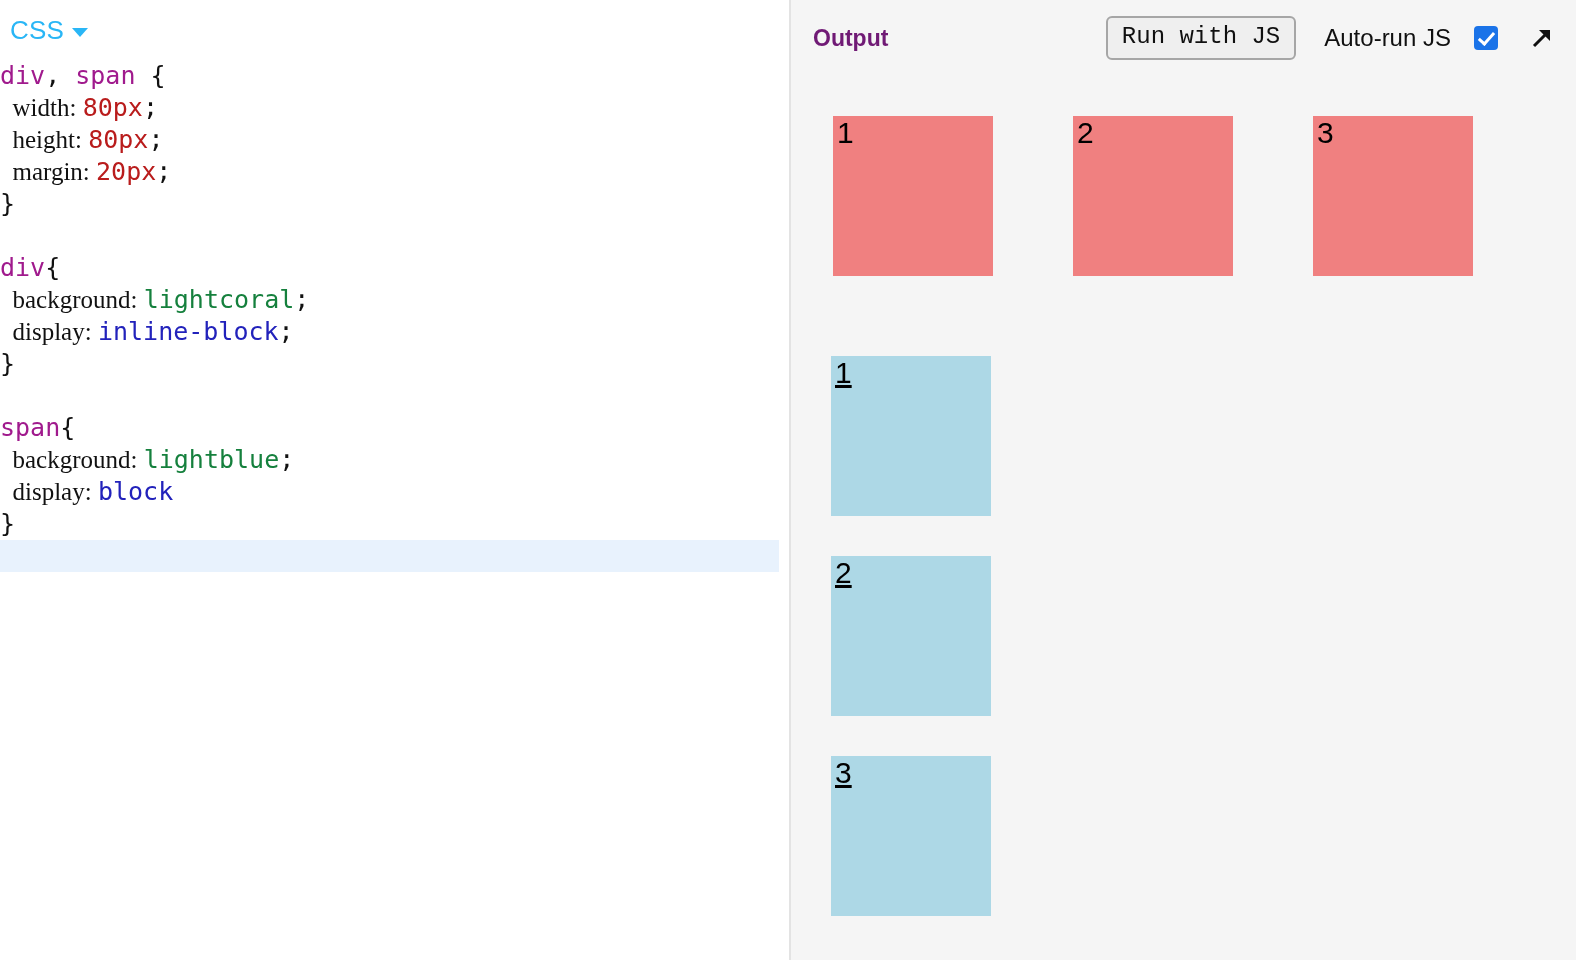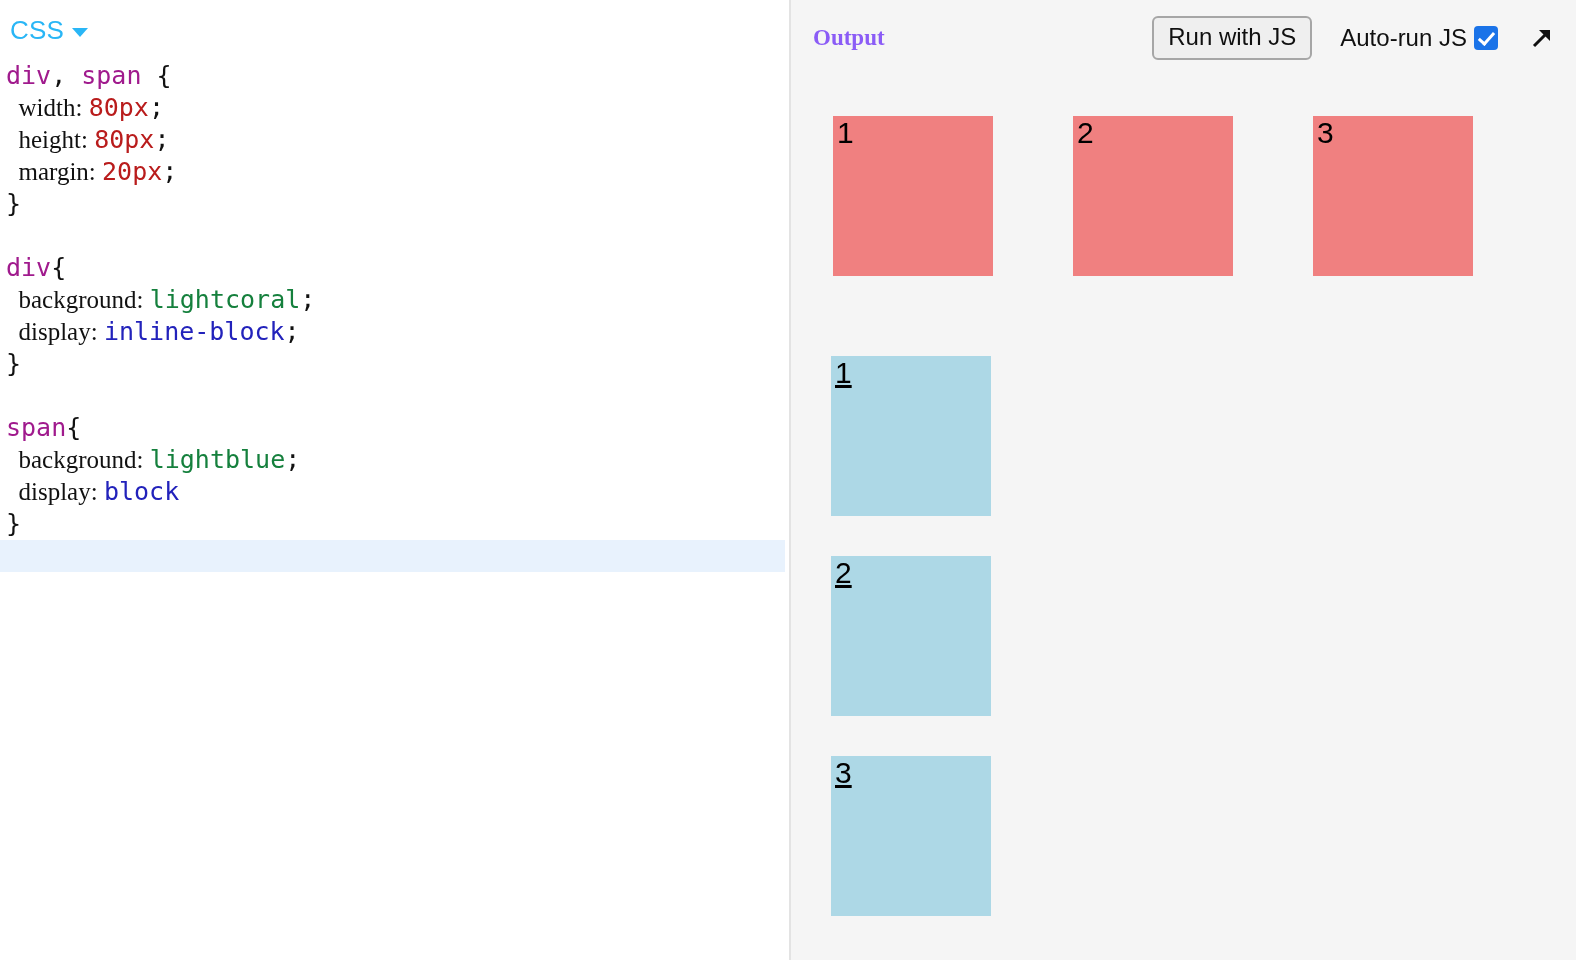--- a/index.html
+++ b/index.html
@@ -63,21 +63,20 @@
     margin-top: 4px;
   }
 
   .code-area {
     position: relative;
     font-family: "DejaVu Sans Mono", "Liberation Mono", monospace;
     font-size: 25px;
     line-height: 32px;
     color: #101010;
     white-space: pre;
-    padding-left: 6px;
   }
 
   .code-line {
     height: 32px;
     position: relative;
     padding-left: 0;
   }
   .code-line.active-line {
     background: #e8f2fd;
     width: 785px;
@@ -114,46 +113,46 @@
 
   .output-header {
     height: 76px;
     display: flex;
     align-items: center;
     padding: 0 18px 0 22px;
     gap: 0;
   }
 
   .output-title {
-    color: #8b5cf6;
+    color: #701a75;
     font-size: 23px;
     font-weight: bold;
-    font-family: Liberation Serif, serif;
+    font-family: Liberation Sans, sans-serif;
     flex: 0 0 auto;
   }
 
   .header-spacer { flex: 1 1 auto; }
 
   .run-btn {
-    font-family: Liberation Sans, sans-serif;
+    font-family: Liberation Mono, monospace;
     font-size: 24px;
     color: #101010;
     background: #efefef;
     border: 2px solid #a6a6a6;
     border-radius: 6px;
     padding: 6px 14px 8px 14px;
     cursor: pointer;
     line-height: 1.05;
     margin-right: 28px;
   }
 
   .autorun-wrap {
     display: inline-flex;
     align-items: center;
-    gap: 7px;
+    gap: 23px;
     margin-right: 26px;
   }
   .autorun-label {
     font-size: 24px;
     color: #101010;
     font-family: "Liberation Sans", sans-serif;
   }
   .checkbox {
     width: 24px;
     height: 24px;

